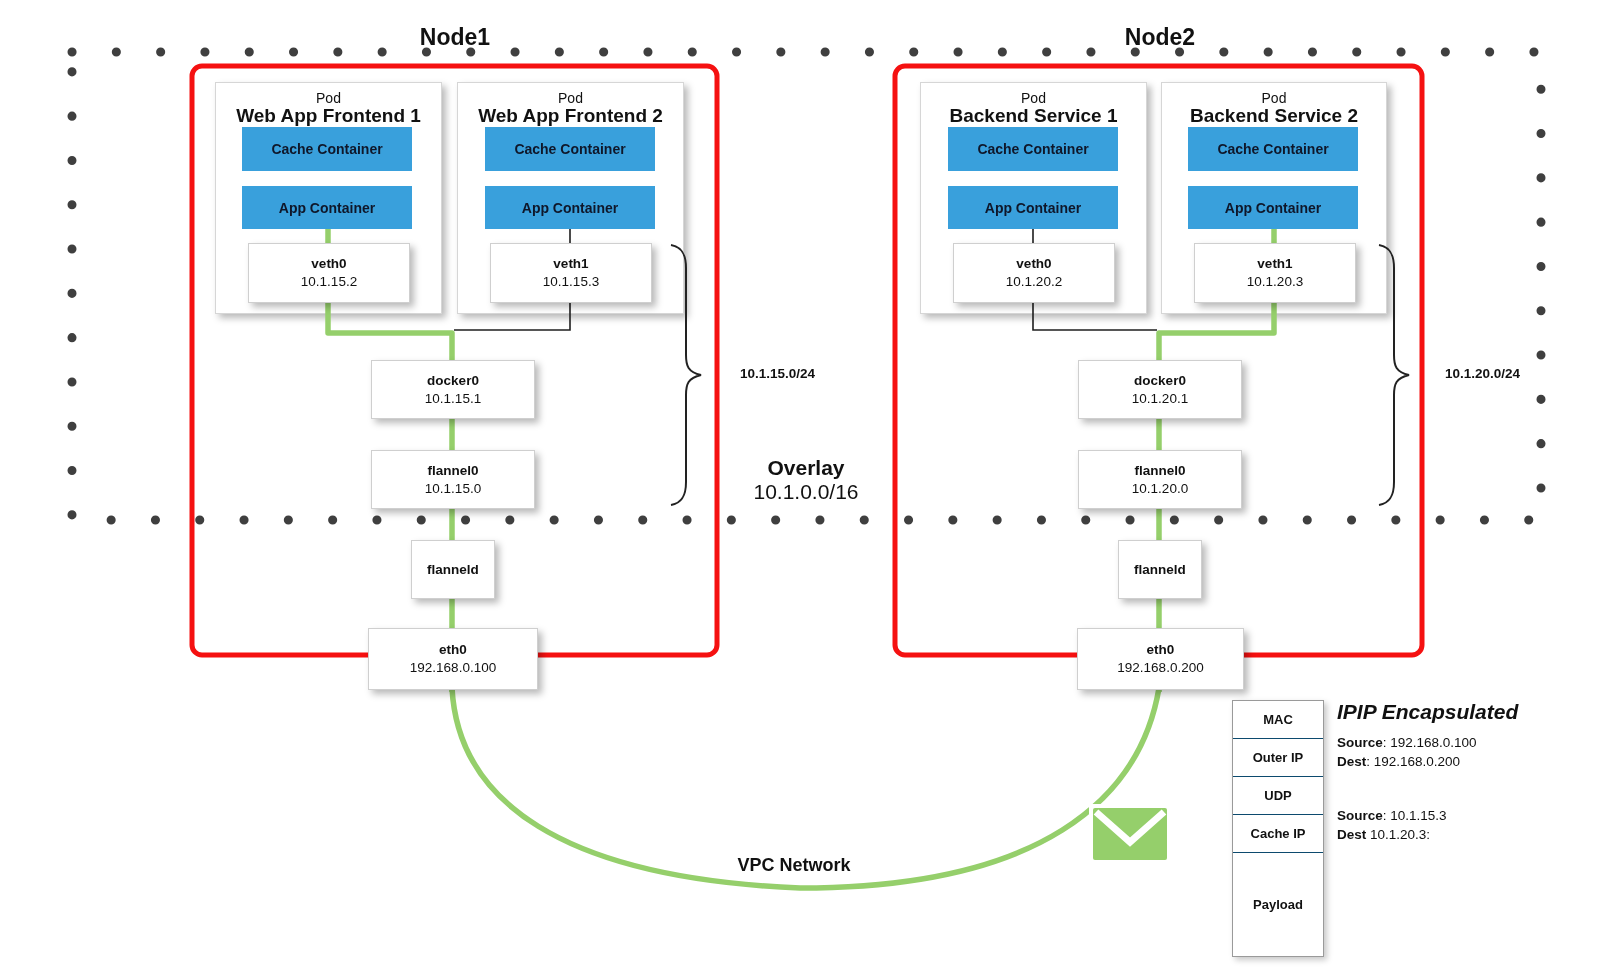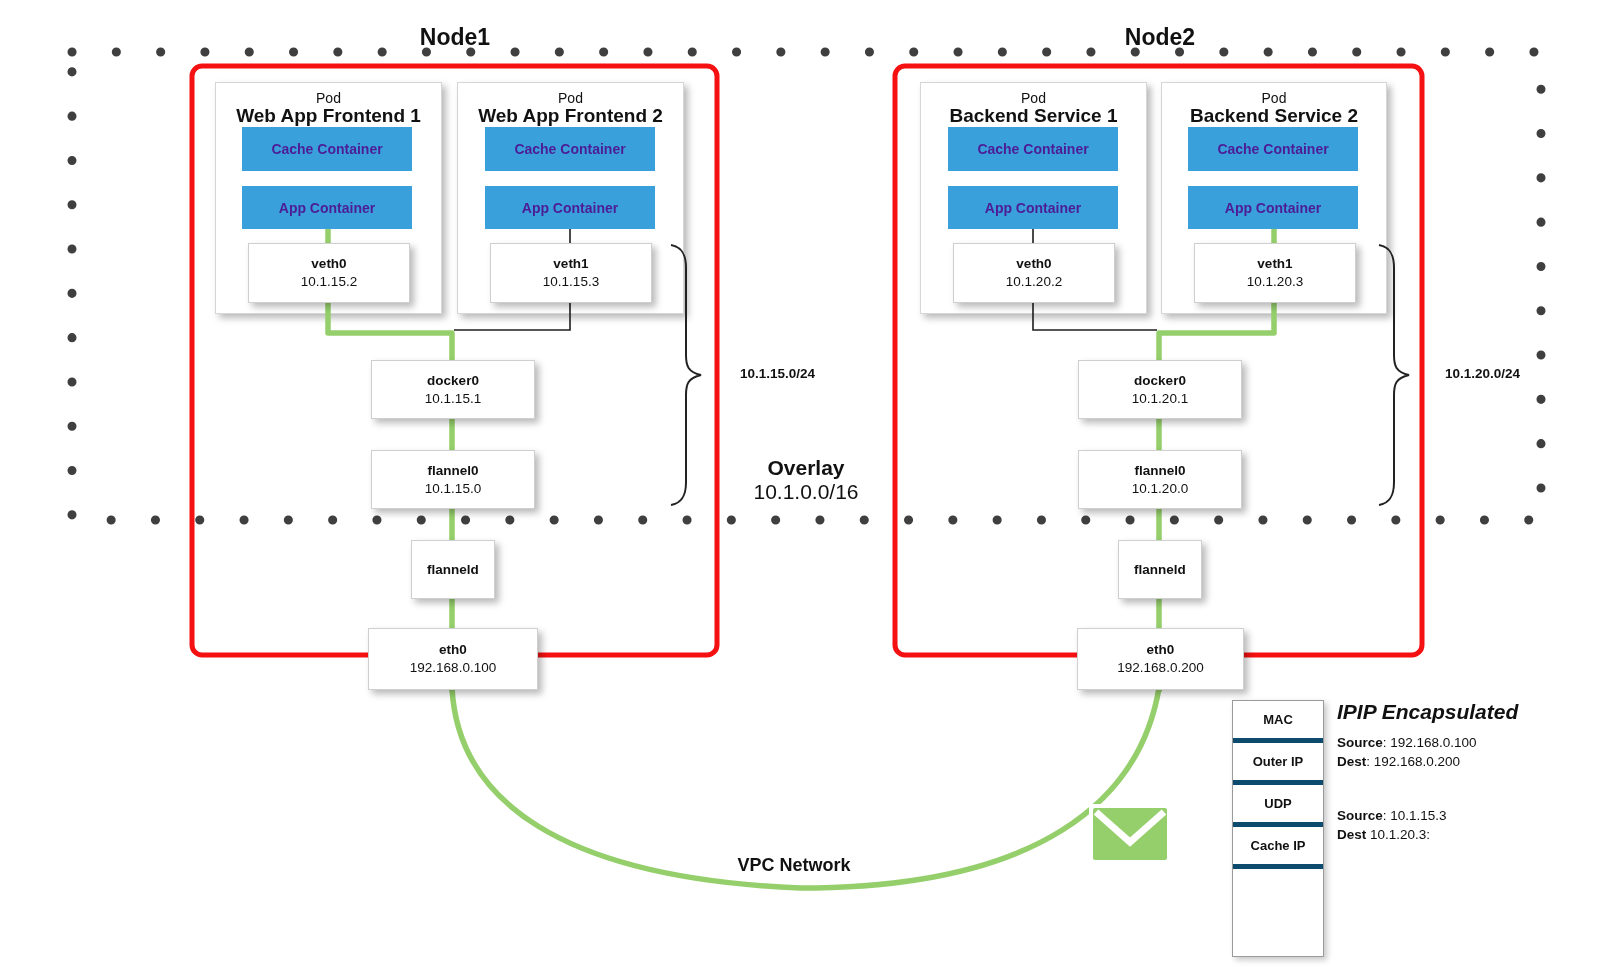--- a/index.html
+++ b/index.html
@@ -18,36 +18,36 @@
   
   .sbox{
     position:absolute;background:#ffffff;border:1px solid #cfcfcf;
     box-shadow:4px 4px 7px rgba(0,0,0,.28);text-align:center;
     display:flex;flex-direction:column;justify-content:center;
   }
   .sbox .bname{font-size:13.5px;font-weight:bold;line-height:18px;}
   .sbox .bip{font-size:13.5px;line-height:18px;}
   
   .blue{
-    position:absolute;background:#39a0dc;color:#4c1d95;font-weight:bold;
+    position:absolute;background:#39a0dc;color:#0f172a;font-weight:bold;
     font-size:14px;text-align:center;display:flex;align-items:center;justify-content:center;
   }
   .node-title{position:absolute;transform:translateX(-50%);font-size:23px;font-weight:bold;white-space:nowrap;}
   .subnet-label{position:absolute;font-size:13.5px;font-weight:bold;white-space:nowrap;}
   .overlay-label{position:absolute;transform:translateX(-50%);text-align:center;white-space:nowrap;}
   .overlay-label .ol1{font-size:21px;font-weight:bold;line-height:24px;}
   .overlay-label .ol2{font-size:21px;line-height:24px;}
   .vpc-label{position:absolute;transform:translateX(-50%);font-size:18px;font-weight:bold;white-space:nowrap;}
   
   .packet{
     position:absolute;background:#ffffff;border:1px solid #9a9a9a;
     box-shadow:3px 3px 6px rgba(0,0,0,.22);display:flex;flex-direction:column;
   }
   .prow{
-    border-bottom:5px solid #0c4a6e;display:flex;align-items:center;justify-content:center;
+    border-bottom:1px solid #0c4a6e;display:flex;align-items:center;justify-content:center;
     font-size:13px;font-weight:bold;height:37px;flex:0 0 auto;
   }
   .prow.last{border-bottom:none;flex:1 1 auto;height:auto;}
   .packet-title{position:absolute;font-size:21px;font-weight:bold;white-space:nowrap;}
   .packet-info{position:absolute;font-size:13.5px;line-height:19px;white-space:nowrap;}
   .packet-info b{font-weight:bold;}
 </style>
 </head>
 <body>
 
@@ -184,20 +184,21 @@
     <div class="ol2">10.1.0.0/16</div>
   </div>
 
   <div class="vpc-label" style="left:794px;top:855px;">VPC Network</div>
 
   <div class="packet" style="left:1232px;top:700px;width:90px;height:255px;">
     <div class="prow">MAC</div>
     <div class="prow">Outer IP</div>
     <div class="prow">UDP</div>
     <div class="prow">Cache IP</div>
+    <div class="prow last">Payload</div>
   </div>
 
   <div class="packet-title" style="left:1337px;top:700px;font-style:italic;">IPIP Encapsulated</div>
 
   <div class="packet-info" style="left:1337px;top:733px;">
     <div><b>Source</b><span>: 192.168.0.100</span></div>
     <div><b>Dest</b><span>: 192.168.0.200</span></div>
   </div>
 
   <div class="packet-info" style="left:1337px;top:806px;">

